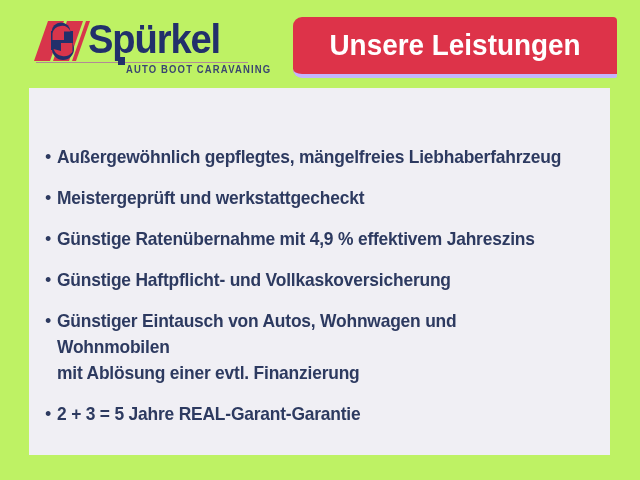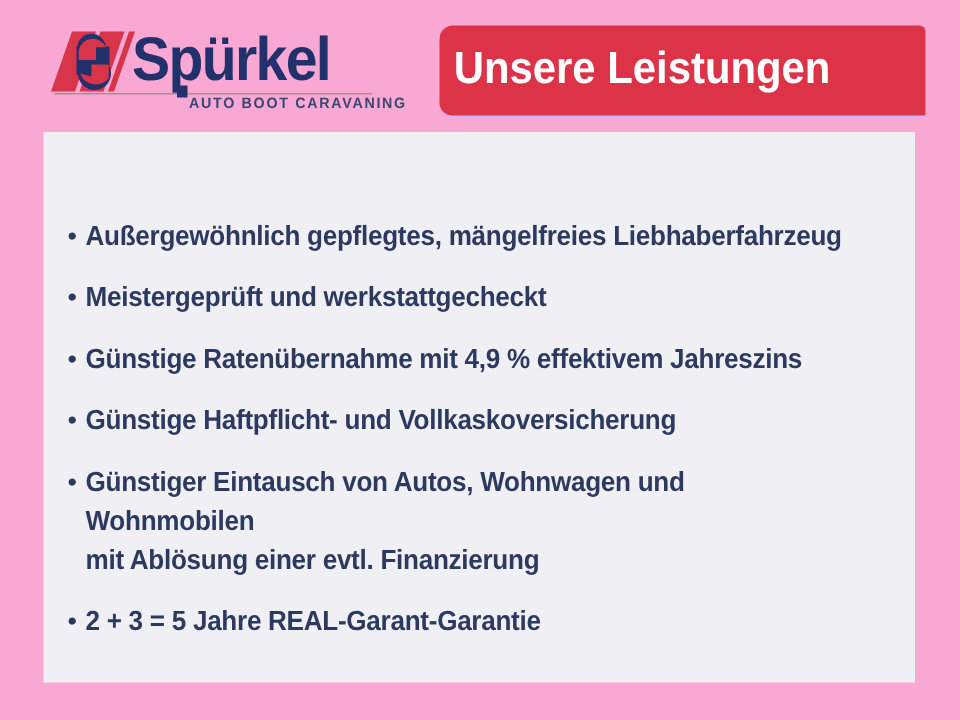--- a/index.html
+++ b/index.html
@@ -15,21 +15,21 @@
     overflow: hidden;
     position: relative;
   }
 
   .slide {
     position: absolute;
     left: 0;
     top: 0;
     width: 640px;
     height: 480px;
-    background: #f9a8d4;
+    background: #bef264;
   }
 
   
   .header {
     position: absolute;
     left: 0;
     top: 0;
     width: 640px;
     height: 88px;
   }
@@ -103,25 +103,25 @@
 
   
   .title-banner {
     position: absolute;
     left: 293px;
     top: 17px;
     width: 324px;
     height: 61px;
     background: #dd3349;
     border-radius: 9px 4px 2px 9px;
-    border-bottom: 1px solid #c4b5fd;
+    border-bottom: 4px solid #c4b5fd;
     box-sizing: border-box;
     display: flex;
     align-items: center;
-    justify-content: flex-start;
+    justify-content: center;
   }
   .title-banner-text {
     font-family: "Liberation Sans", "DejaVu Sans", sans-serif;
     font-weight: bold;
     font-size: 30px;
     color: #ffffff;
     letter-spacing: 0px;
     white-space: nowrap;
     transform: scaleX(0.93);
     transform-origin: center center;

